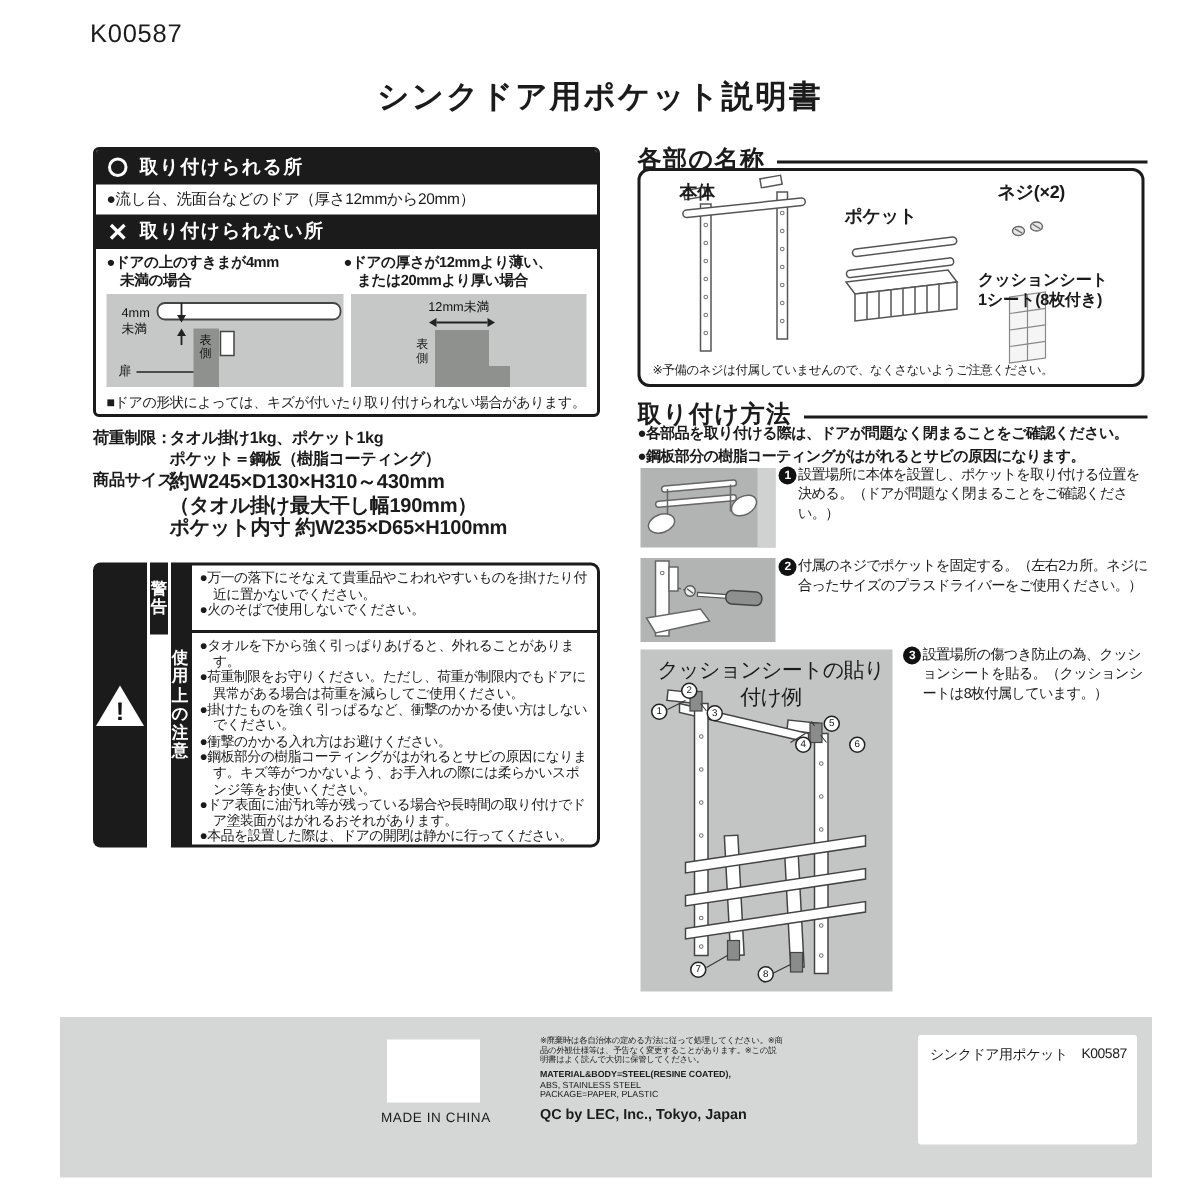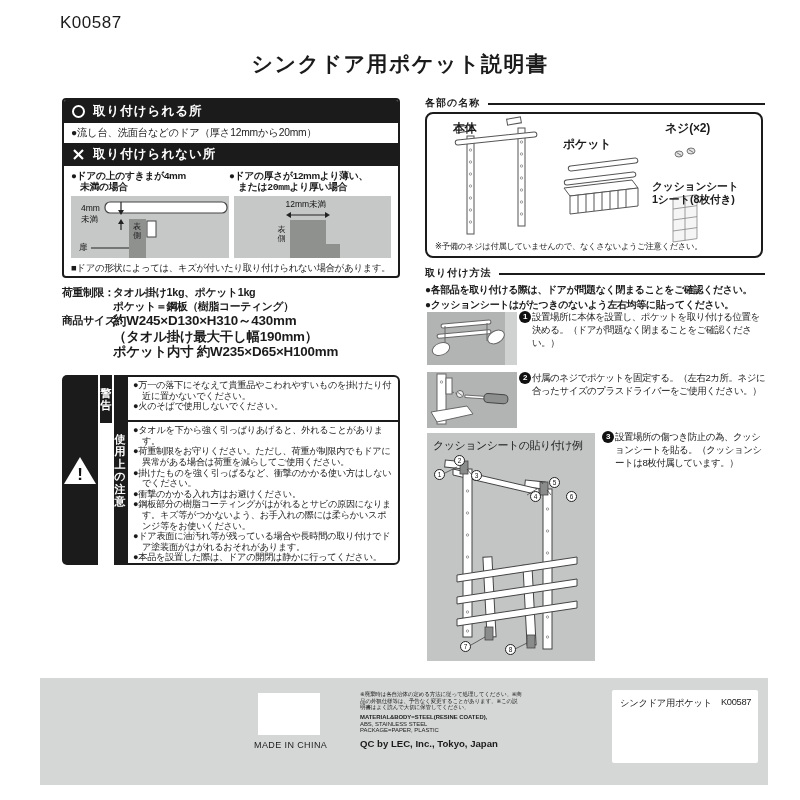--- a/index.html
+++ b/index.html
@@ -15,21 +15,21 @@
   .attach-box { position:absolute; left:62px; top:98px; width:338px; height:180px;
                 border:2px solid #1b1b1b; border-radius:4px; overflow:hidden; background:#fff; }
   .bar { display:flex; align-items:center; gap:8px; background:#1b1b1b; color:#fff;
          height:23px; padding:0 8px; font-weight:bold; font-size:12.5px; letter-spacing:1px; }
   .icon-circle { width:13px; height:13px; border:2px solid #fff; border-radius:50%; flex:0 0 13px; }
   .ok-row { height:20px; display:flex; align-items:center; padding:0 7px; font-size:10.3px; letter-spacing:-.2px; }
   .ng-content { padding:4px 7px 0 7px; }
   .ng-cases { display:flex; font-size:9.8px; font-weight:bold; line-height:11.5px; letter-spacing:-.3px; }
   .ng-case1 { width:158px; }
   .ng-case2 { flex:1; }
-  .ng-indent { padding-left:9px;font-family:Liberation Mono, monospace; }
+  .ng-indent { padding-left:9px; }
   .diagrams { display:flex; gap:5px; margin-top:3px; }
   .diagram { position:relative; width:159px; height:62px; background:#c6c8c7; }
   .diagram svg { position:absolute; left:0; top:0; }
   .dlabel { position:absolute; font-size:8.5px; line-height:9.5px; color:#111; }
   .vtext { position:absolute; width:10px; word-break:break-all; font-size:8px; line-height:8.6px; color:#111; }
   .ng-note { margin-top:4px; font-size:9.4px; letter-spacing:-.3px; }
 
   
   .specs { position:absolute; left:62px; top:286px; width:340px; font-weight:bold; }
   .spec-row { position:relative; padding-left:51px; font-size:10.8px; line-height:13.5px; letter-spacing:-.3px; }
@@ -48,21 +48,21 @@
                 font-weight:bold; text-align:center; }
   .warn-content-col { flex:1; margin-left:2px; border:2px solid #1b1b1b; border-radius:0 6px 6px 0;
                       display:flex; flex-direction:column; background:#fff; }
   .warn-row1 { height:46px; border-bottom:2px solid #1b1b1b; padding:3px 5px 0 5px; }
   .warn-row2 { flex:1; padding:3px 5px 0 5px; }
   .warn-item { font-size:9.2px; line-height:10.6px; letter-spacing:-.3px;
                text-indent:-9px; padding-left:9px; }
 
   
   .right-head { position:absolute; left:425px; width:340px; display:flex; align-items:center; }
-  .right-head .ht { font-size:10px; font-weight:bold; letter-spacing:1px; white-space:nowrap; }
+  .right-head .ht { font-size:16px; font-weight:bold; letter-spacing:1px; white-space:nowrap; }
   .right-head .hr { flex:1; height:2px; background:#1b1b1b; margin-left:8px; margin-top:2px; }
 
   .parts-box { position:absolute; left:425px; top:112px; width:338px; height:146px;
                border:2px solid #1b1b1b; border-radius:8px; background:#fff; }
   .plabel { position:absolute; font-weight:bold; font-size:12px; letter-spacing:-.2px; }
   .plabel.small { font-size:10.8px; }
   .parts-note { position:absolute; left:8px; bottom:4px; font-size:8.3px; letter-spacing:-.3px; }
 
   .install-notes { position:absolute; left:425px; top:283px; width:342px;
                    font-size:10px; font-weight:bold; line-height:14.5px; letter-spacing:-.4px; }
@@ -71,21 +71,21 @@
   .step-art2 { left:427px; top:372px; width:90px; height:56px; }
   .step-text { position:absolute; left:519px; width:248px; display:flex; align-items:flex-start;
                font-size:9.5px; line-height:12.8px; letter-spacing:-.5px; }
   .step-text3 { position:absolute; left:602px; top:431px; width:164px; display:flex; align-items:flex-start;
                font-size:9.5px; line-height:12.8px; letter-spacing:-.5px; }
   .step-num { flex:0 0 12px; width:12px; height:12px; border-radius:50%; background:#111; color:#fff;
               display:flex; align-items:center; justify-content:center; font-size:8px; font-weight:bold;
               margin:0 1px 0 0; }
 
   .cushion-box { position:absolute; left:427px; top:433px; width:168px; height:228px; background:#c3c5c4; }
-  .cushion-label { position:absolute; left:6px; top:5px; font-size:11px; letter-spacing:-.5px; }
+  .cushion-label { position:absolute; left:6px; top:5px; font-size:14px; letter-spacing:-.5px;text-align:center; }
   .cushion-box svg { position:absolute; left:0; top:24px; }
   .circ-num { position:absolute; width:11px; height:11px; border:1px solid #222; border-radius:50%;
               background:#fff; color:#111; font-size:6.5px; display:flex; align-items:center;
               justify-content:center; }
 
   
   .footer-band { position:absolute; left:40px; top:678px; width:728px; height:107px; background:#d5d7d6; }
   .barcode-box { position:absolute; left:218px; top:15px; width:62px; height:42px; background:#fff; }
   .made-in { position:absolute; left:214px; top:62px; font-size:9px; letter-spacing:.4px; }
   .fineprint { position:absolute; left:320px; top:13px; width:180px; }
@@ -288,21 +288,21 @@
     <span class="plabel small" style="left:225px; top:79px;">1シート(8枚付き)</span>
     <div class="parts-note">※予備のネジは付属していませんので、なくさないようご注意ください。</div>
   </div>
 
   <div class="right-head" style="top:266px;">
     <span class="ht">取り付け方法</span>
     <span class="hr"></span>
   </div>
   <div class="install-notes">
     <div>●各部品を取り付ける際は、ドアが問題なく閉まることをご確認ください。</div>
-    <div>●クッションシートはがたつきのないよう左右均等に貼ってください。</div>
+    <div>●鋼板部分の樹脂コーティングがはがれるとサビの原因になります。</div>
   </div>
 
   <div class="step-art step-art1">
     <svg width="90" height="53" viewBox="0 0 90 53">
       <rect x="78" y="0" width="12" height="53" fill="#d0d2d1"></rect>
       <g fill="#fff" stroke="#666" stroke-width="1">
         <g transform="rotate(-5 39 12)">
             <rect x="14" y="10" width="50" height="4" rx="2"></rect>
           </g>
         <g transform="rotate(-5 37 22)">

